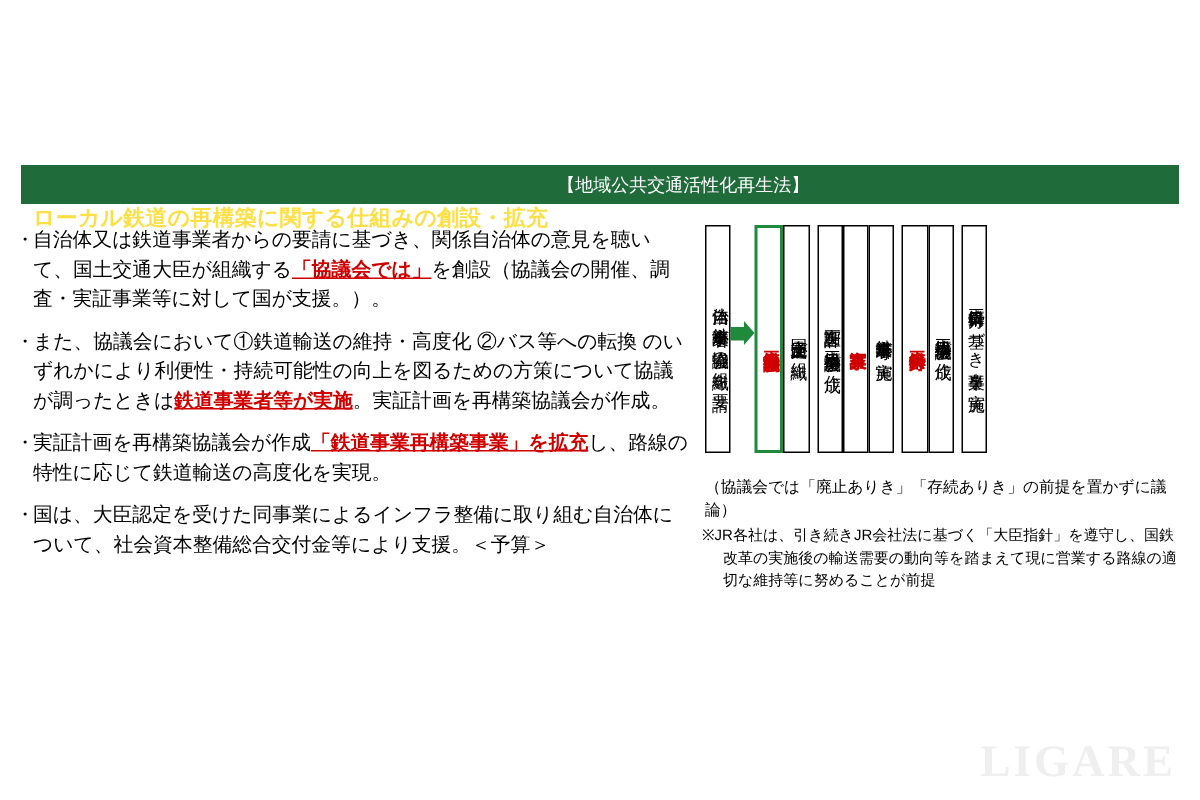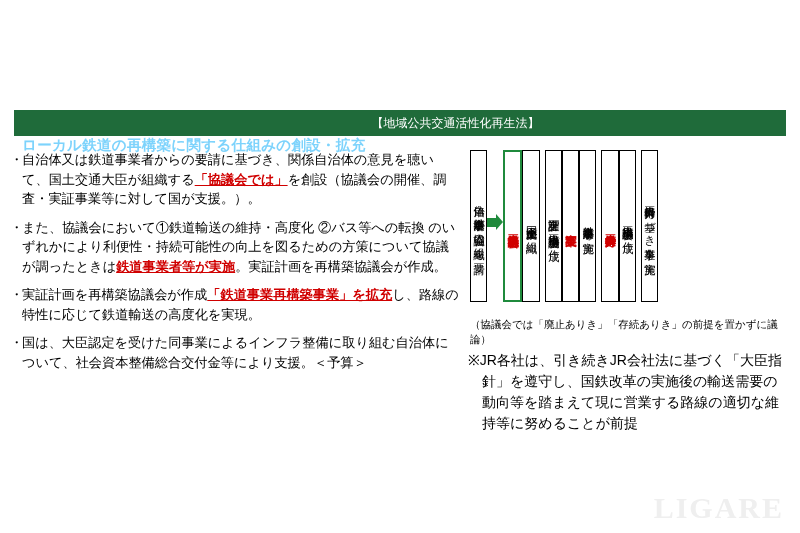--- a/index.html
+++ b/index.html
@@ -28,21 +28,21 @@
     top: 110px;
     width: 772px;
     height: 26px;
     background: #1f6b3a;
     display: flex;
     align-items: center;
     box-sizing: border-box;
     padding-left: 8px;
   }
   .title-main {
-    color: #7dd3fc;
+    color: #fde047;
     font-size: 14.5px;
     font-weight: bold;
     letter-spacing: 0.3px;
     white-space: nowrap;
     margin-top: 44px;
   }
   .title-sub {
     color: #ffffff;
     font-size: 12px;
     margin-left: 6px;
@@ -151,28 +151,27 @@
   }
 
   .note1 {
     position: absolute;
     left: 470px;
     top: 318px;
     width: 320px;
     font-size: 10.5px;
     color: #000000;
     line-height: 1.4;
-    font-family: Liberation Serif, serif;
   }
   .note2 {
     position: absolute;
     left: 468px;
     top: 350px;
     width: 322px;
-    font-size: 14px;
+    font-size: 10px;
     color: #000000;
     line-height: 1.5;
   }
   .note2 .ind {
     display: block;
     padding-left: 14px;
     text-indent: -14px;
   }
 
   .watermark {

